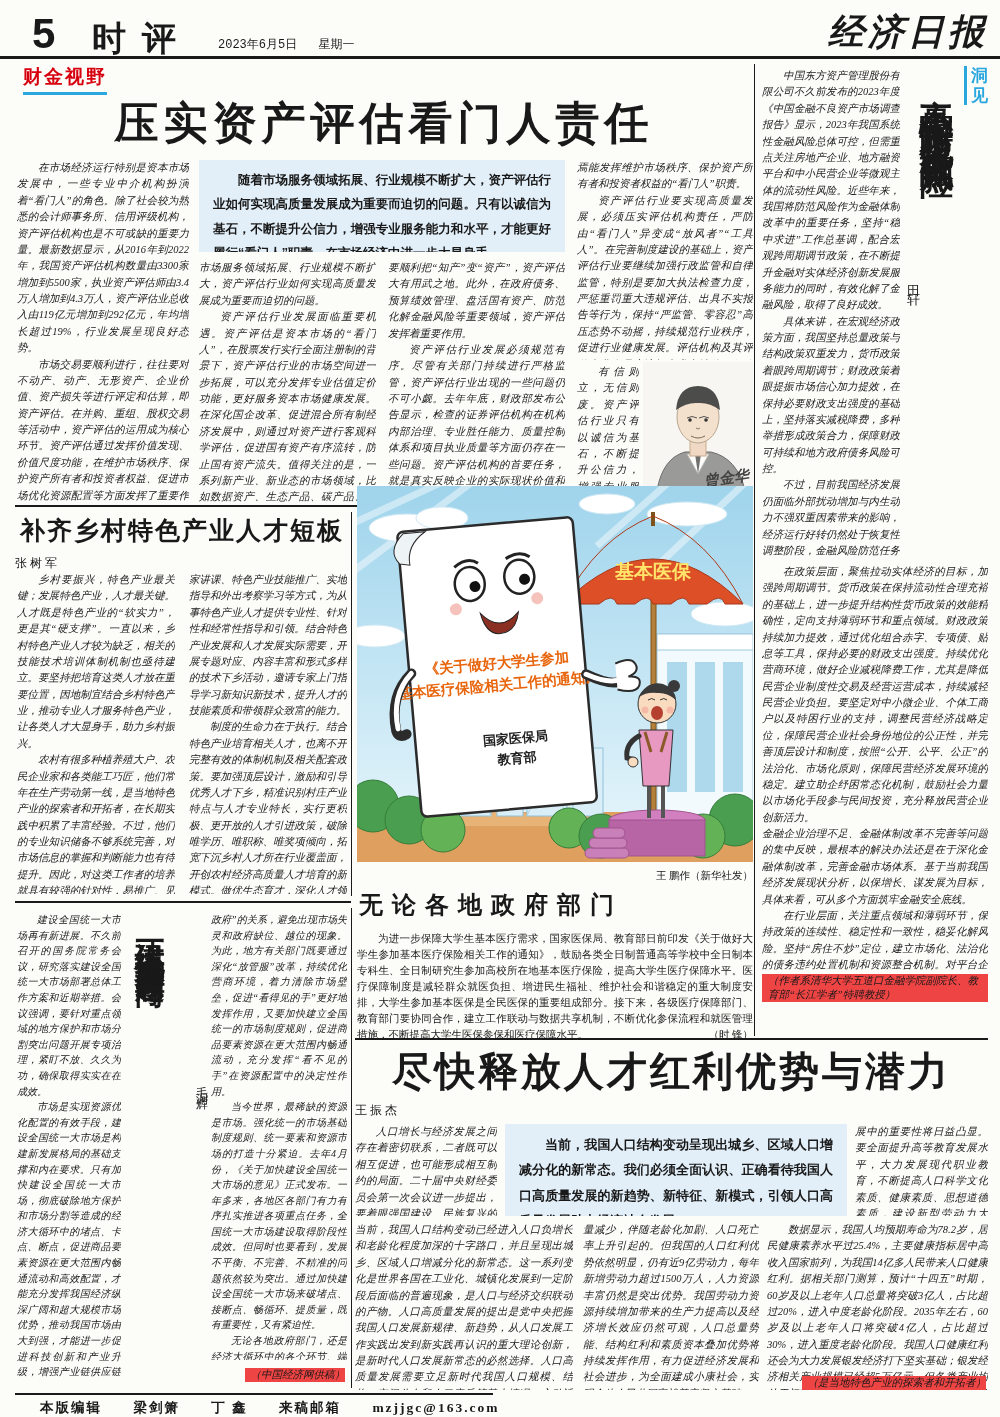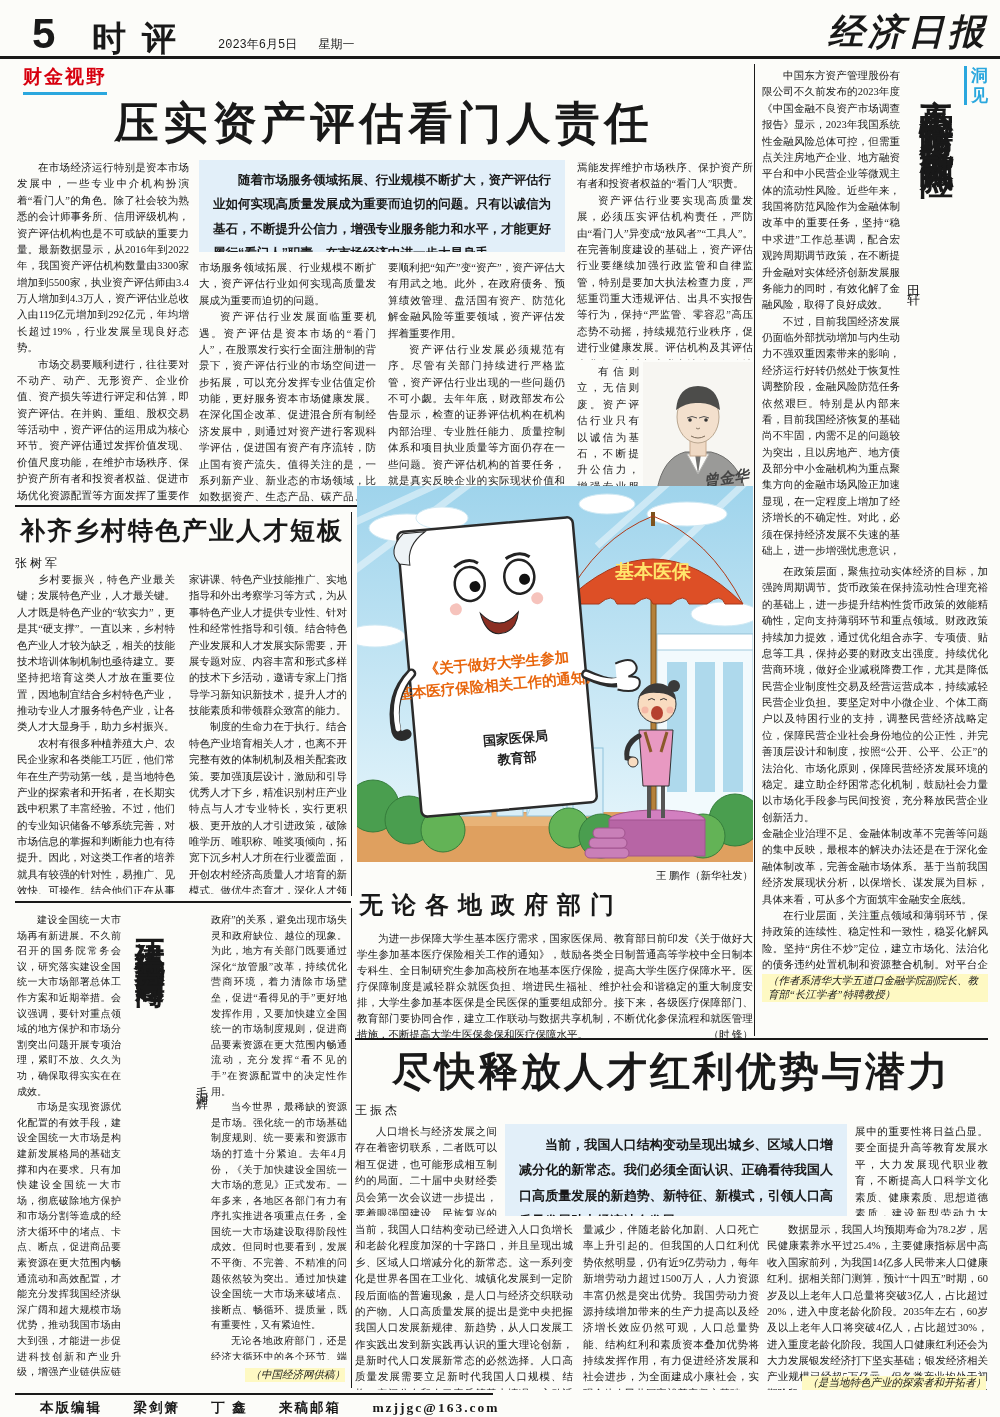--- a/index.html
+++ b/index.html
@@ -1,21 +1,21 @@
 <!DOCTYPE html>
 <html><head>
 <meta charset="utf-8">
 <style>
   html,body{margin:0;padding:0;background:#e8e8e4;}
   *{box-sizing:border-box;}
   .page{position:relative;width:1000px;height:1417px;margin:0 auto;background:#fcfcf9;color:#191919;
         font-family:"Liberation Serif",serif;overflow:hidden;}
   .abs{position:absolute;}
   .col{position:absolute;overflow:hidden;}
-  .bp{font-size:10.5px;line-height:1.56;text-align:justify;text-indent:2em;margin:0;}
+  .bp{font-size:10.5px;line-height:1.56;text-align:justify;text-indent:2em;margin:0;font-style:italic;}
   .ni{text-indent:0;}
   .rule-h{position:absolute;background:#1a1a1a;height:1.5px;}
   .rule-v{position:absolute;background:#1a1a1a;width:1px;}
   
   .hd-num{position:absolute;left:32px;top:10px;font:900 42px "Liberation Sans",sans-serif;}
   .hd-sec{position:absolute;left:92px;top:16px;font:900 34px "Liberation Sans",sans-serif;letter-spacing:16px;}
   .hd-date{position:absolute;left:218px;top:36px;font-size:12px;font-family:Liberation Mono, monospace;}
   .hd-week{margin-left:14px;}
   .masthead{position:absolute;right:12px;top:8px;font:bold italic 36px "DejaVu Serif",serif;letter-spacing:4px;}
   
@@ -34,21 +34,21 @@
             font:900 34px "Liberation Sans",sans-serif;letter-spacing:6px;}
   .dj-author{position:absolute;right:66px;top:210px;writing-mode:vertical-rl;font-size:13px;letter-spacing:8px;}
   
   .t2{font:900 25px "Liberation Sans",sans-serif;letter-spacing:2px;text-align:center;}
   .byline{text-align:left;font-size:12px;letter-spacing:3px;}
   .a4-title{position:absolute;left:114px;top:8px;height:460px;writing-mode:vertical-rl;
             font:900 30px "Liberation Sans",sans-serif;letter-spacing:3px;}
   .a4-author{position:absolute;left:178px;top:168px;writing-mode:vertical-rl;font-size:12px;letter-spacing:6px;}
   .a5-title{position:absolute;left:0;top:0;width:100%;text-align:center;
             font:900 40px "Liberation Sans",sans-serif;letter-spacing:3px;}
-  .credit{font-size:10.5px;font-style:italic;background:#fef9c3;padding-left:6px;}
+  .credit{font-size:10.5px;font-style:italic;background:#ef4444;padding-left:6px;}
   .cap-title{font:900 24px "Liberation Sans",sans-serif;letter-spacing:9px;}
   .cap-credit{font-size:10.5px;text-align:right;}
   .cap-body{font-size:10.5px;line-height:1.52;text-align:justify;text-indent:2em;margin:0;}
   .cap-author{float:right;font-size:10.5px;}
   .foot{position:absolute;left:40px;top:1399px;font:bold 13.5px "Liberation Serif",serif;letter-spacing:2px;}
   .foot span{margin-right:26px;}
 </style>
 </head>
 <body>
 
@@ -119,20 +119,21 @@
   <div class="rule-v" style="left:351px;top:908px;height:480px"></div>
   <div class="rule-h" style="left:355px;top:1038px;width:633px"></div>
   <div class="rule-h" style="left:15px;top:1393px;width:478px"></div>
 
   <aside class="abs" style="left:760px;top:64px;width:228px;height:940px">
     <div class="dj-label">洞见</div>
     <div class="dj-title">毫不松懈防范化解金融风险</div>
     <div class="dj-author">田轩</div>
     <div class="col" style="left:2px;top:4px;width:138px;height:492px">
       <p class="bp">中国东方资产管理股份有限公司不久前发布的2023年度《中国金融不良资产市场调查报告》显示，2023年我国系统性金融风险总体可控，但需重点关注房地产企业、地方融资平台和中小民营企业等微观主体的流动性风险。近些年来，我国将防范风险作为金融体制改革中的重要任务，坚持“稳中求进”工作总基调，配合宏观跨周期调节政策，在不断提升金融对实体经济创新发展服务能力的同时，有效化解了金融风险，取得了良好成效。</p>
+      <p class="bp">具体来讲，在宏观经济政策方面，我国坚持总量政策与结构政策双重发力，货币政策着眼跨周期调节；财政政策着眼提振市场信心加力提效，在保持必要财政支出强度的基础上，坚持落实减税降费，多种举措形成政策合力，保障财政可持续和地方政府债务风险可控。</p>
       <p class="bp">不过，目前我国经济发展仍面临外部扰动增加与内生动力不强双重因素带来的影响，经济运行好转仍然处于恢复性调整阶段，金融风险防范任务依然艰巨。特别是从内部来看，目前我国经济恢复的基础尚不牢固，内需不足的问题较为突出，且以房地产、地方债及部分中小金融机构为重点聚集方向的金融市场风险正加速显现，在一定程度上增加了经济增长的不确定性。对此，必须在保持经济发展不失速的基础上，进一步增强忧患意识，守住不发生系统性金融风险底线，以更前瞻的思维，更好统筹金融发展与安全，为经济高质量发展赢得更多主动权。</p>
 
     </div>
     <div class="col" style="left:2px;top:500px;width:226px;height:408px">
       <p class="bp">在政策层面，聚焦拉动实体经济的目标，加强跨周期调节。货币政策在保持流动性合理充裕的基础上，进一步提升结构性货币政策的效能精确性，定向支持薄弱环节和重点领域。财政政策持续加力提效，通过优化组合赤字、专项债、贴息等工具，保持必要的财政支出强度。持续优化营商环境，做好企业减税降费工作，尤其是降低民营企业制度性交易及经营运营成本，持续减轻民营企业负担。要坚定对中小微企业、个体工商户以及特困行业的支持，调整民营经济战略定位，保障民营企业社会身份地位的公正性，并完善顶层设计和制度，按照“公开、公平、公正”的法治化、市场化原则，保障民营经济发展环境的稳定。建立助企纾困常态化机制，鼓励社会力量以市场化手段参与民间投资，充分释放民营企业创新活力。</p>
       <p class="bp ni">金融企业治理不足、金融体制改革不完善等问题的集中反映，最根本的解决办法还是在于深化金融体制改革，完善金融市场体系。基于当前我国经济发展现状分析，以保增长、谋发展为目标，具体来看，可从多个方面筑牢金融安全底线。</p>
       <p class="bp">在行业层面，关注重点领域和薄弱环节，保持政策的连续性、稳定性和一致性，稳妥化解风险。坚持“房住不炒”定位，建立市场化、法治化的债务违约处置机制和资源整合机制。对平台企业加强“梯次监管”，在进口端建立一个“防火墙”，及早发现风险点，在出口端及时清理不良竞争、风险较大的企业，做好动态监管和及时纠偏工作。发挥地方政府发行专项债功能，推动中小银行多渠道补充资本金，支持市场化整合，稳妥化解中小金融机构风险。</p>
 
     </div>
     <div class="abs credit" style="left:2px;top:910px;width:226px">（作者系清华大学五道口金融学院副院长、教育部“长江学者”特聘教授）</div>

